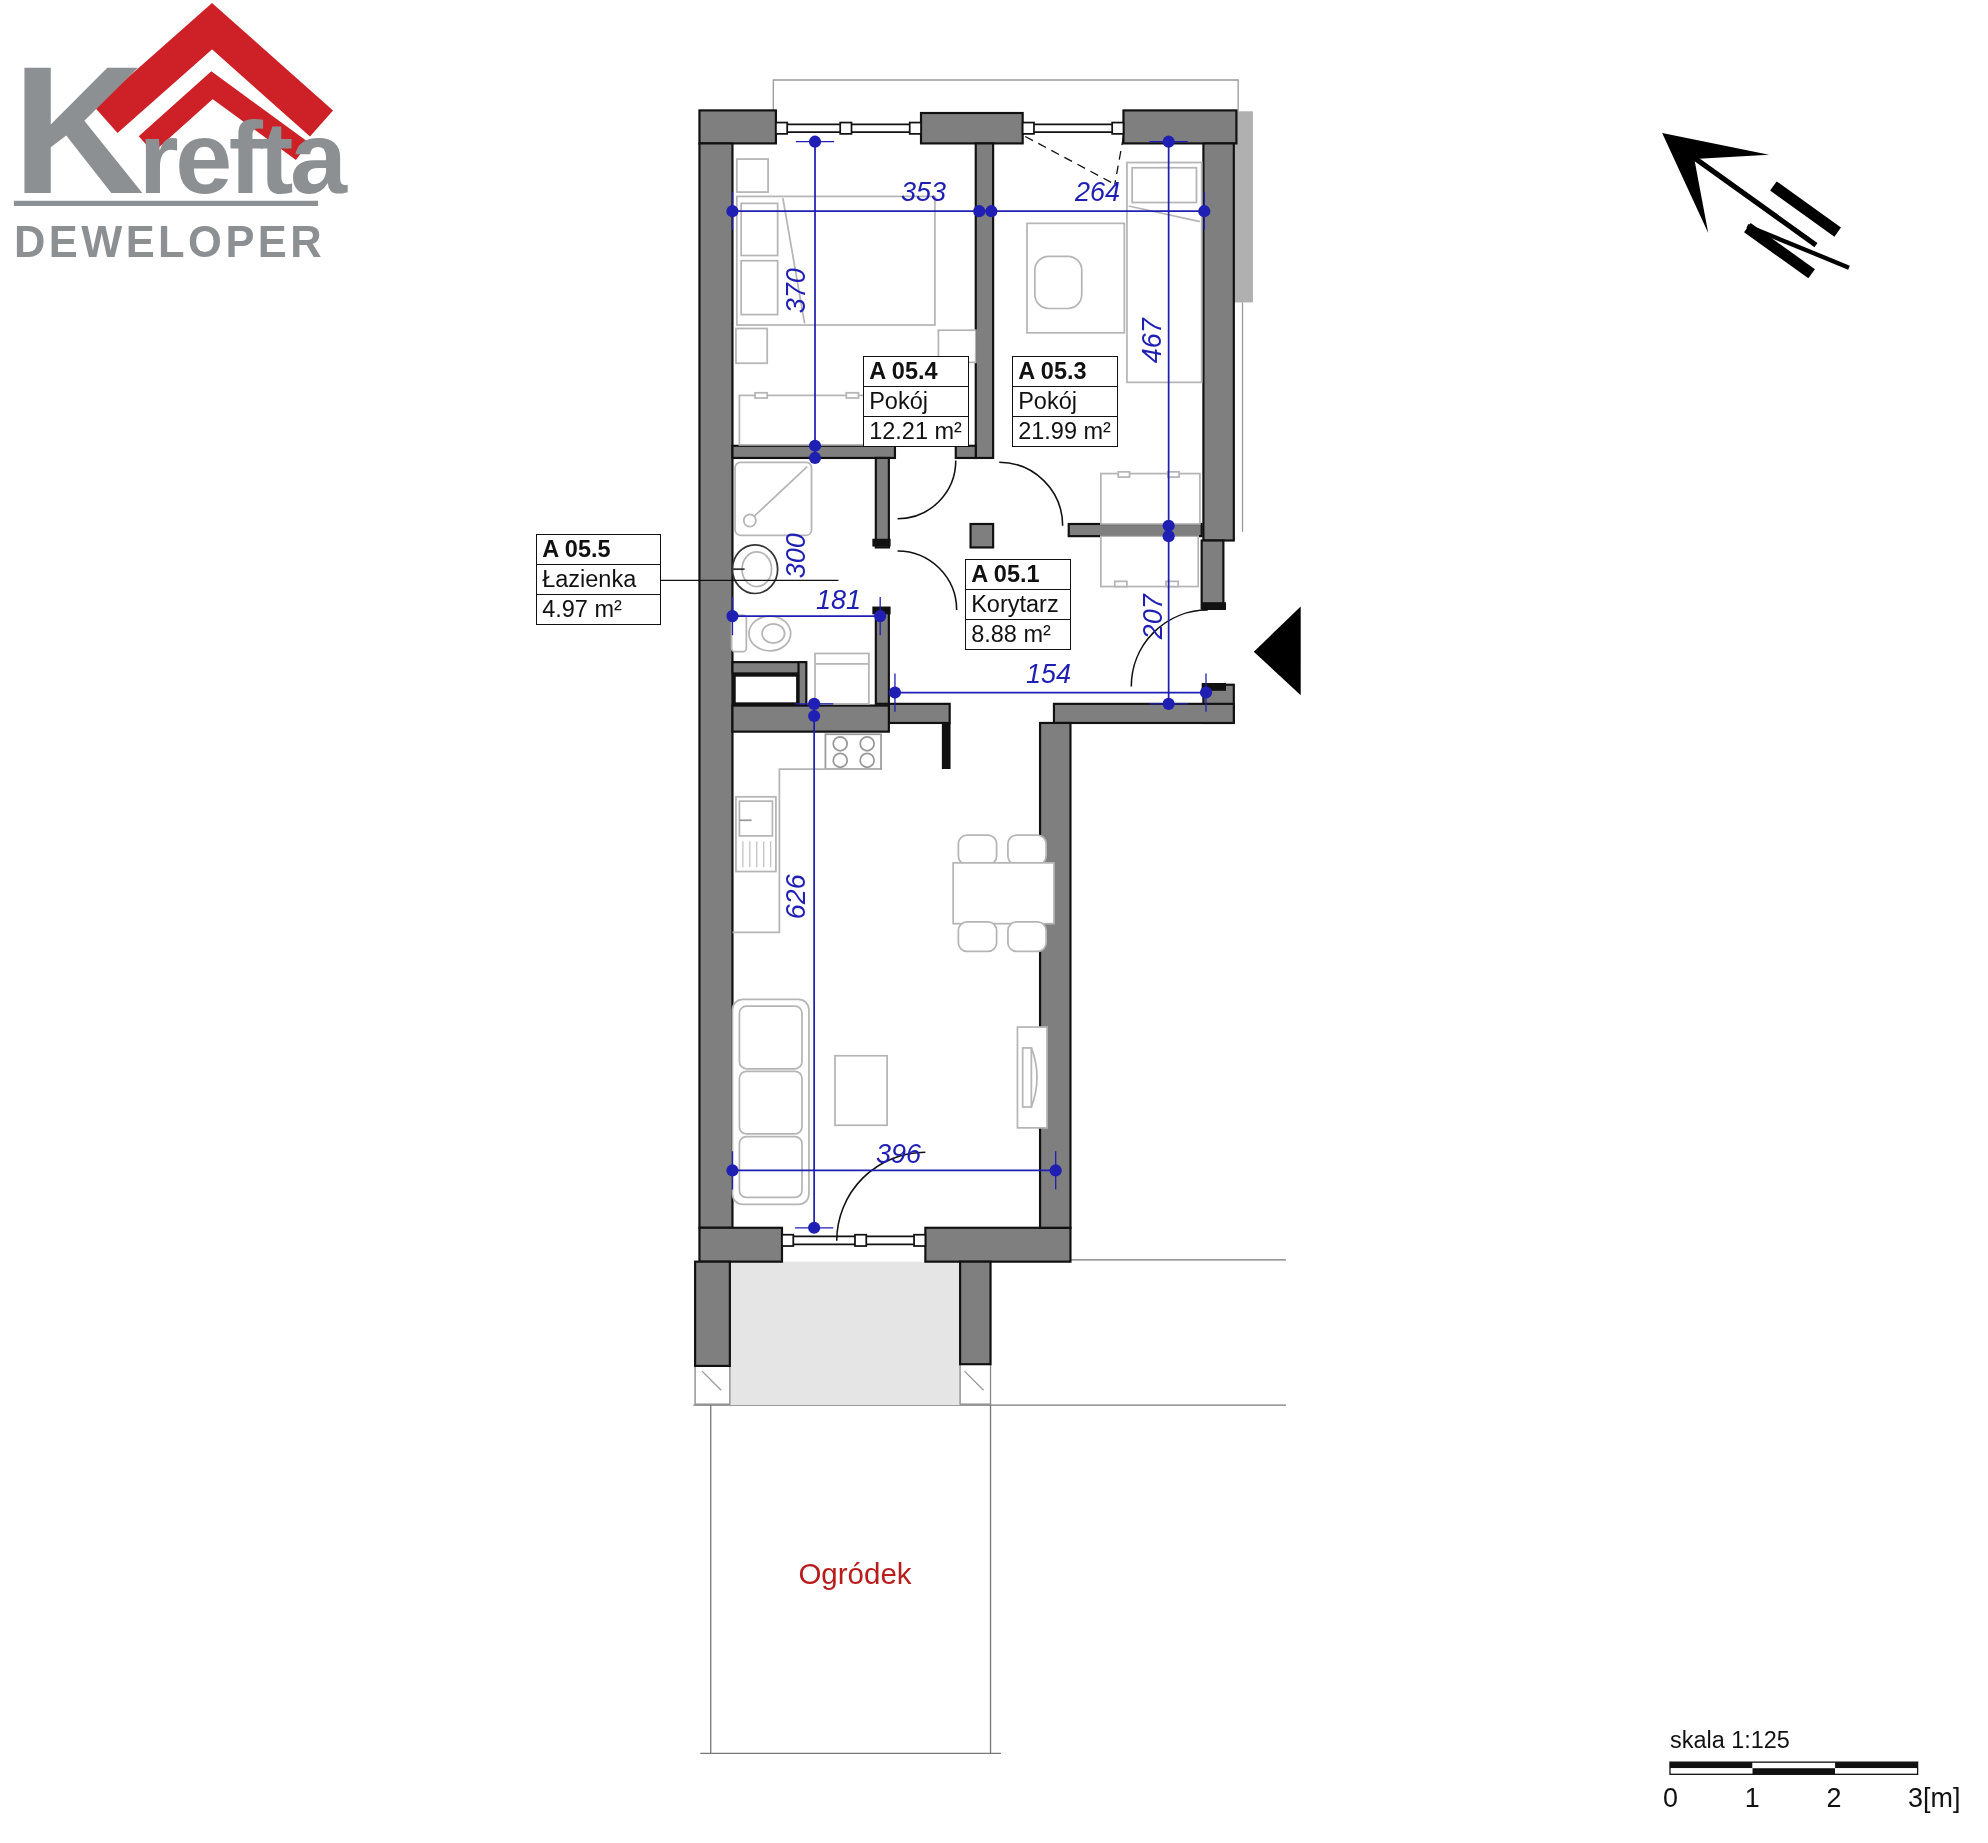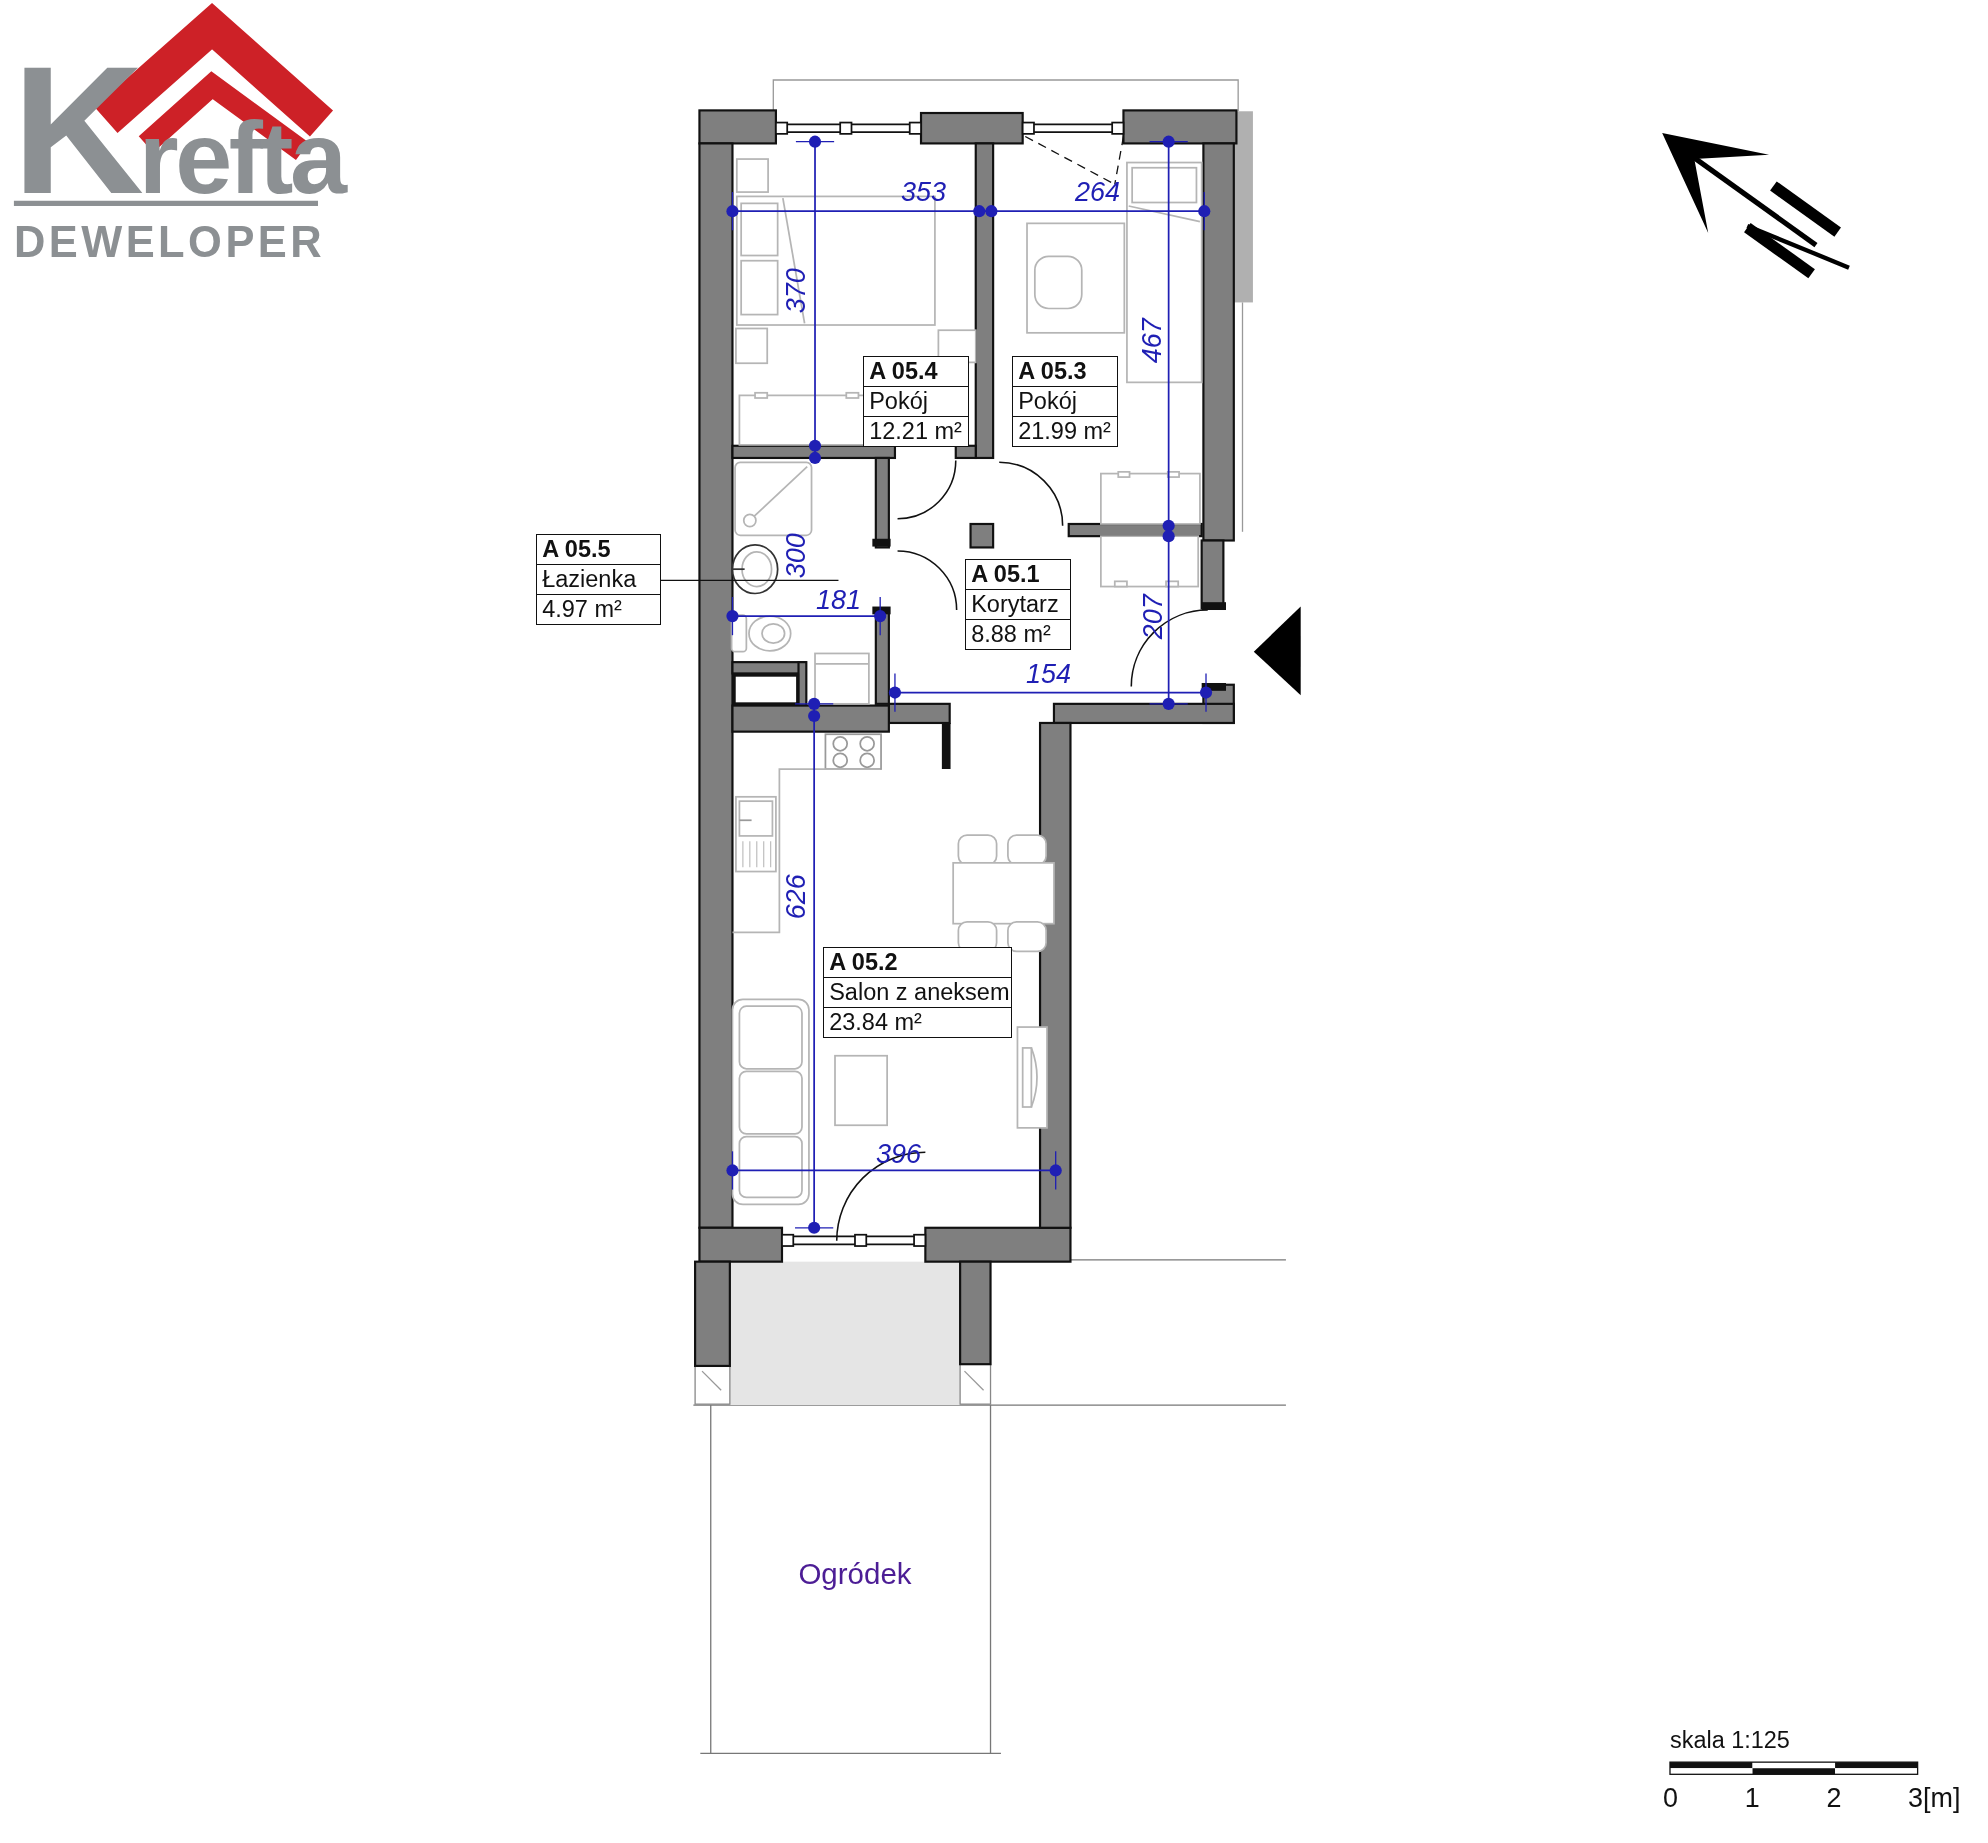--- a/index.html
+++ b/index.html
@@ -7,21 +7,21 @@
           font-family:"Liberation Sans",sans-serif;overflow:hidden}
   svg.plan{position:absolute;left:0;top:0}
   .room-label{position:absolute;background:#fff;border:1.7px solid #111;color:#111;z-index:5}
   .room-label div{padding:0 5.2px;font-size:23.5px;line-height:29px;height:29px;white-space:nowrap}
   .rl-id{font-weight:bold;border-bottom:1.7px solid #111}
   .rl-name{border-bottom:1.7px solid #111}
   .dim{position:absolute;width:87px;height:29.5px;line-height:29.5px;text-align:center;
        font-size:27px;font-style:italic;color:#1f1fb4;z-index:4;white-space:nowrap}
   .dim.v{transform:rotate(-90deg)}
   .garden-label{position:absolute;left:768px;top:1557px;width:174px;text-align:center;
-       font-size:29.5px;color:#4c1d95;z-index:4}
+       font-size:29.5px;color:#b91c1c;z-index:4}
 </style>
 </head>
 <body>
 
 <div class="canvas">
 
 <svg class="plan" width="1988" height="1843" viewBox="0 0 2288 2121">
 
   <g stroke="#999" stroke-width="1.5" fill="none">
     <path d="M 890,128 L 890,92 L 1425,92 L 1425,128"></path>
@@ -281,25 +281,20 @@
     <div class="rl-name">Łazienka</div>
     <div class="rl-area">4.97 m²</div>
   </div>
 
   <div class="room-label" style="left:965px;top:559px;width:104px">
     <div class="rl-id">A 05.1</div>
     <div class="rl-name">Korytarz</div>
     <div class="rl-area">8.88 m²</div>
   </div>
 
-  <div class="room-label" style="left:823px;top:947px;width:187px">
-    <div class="rl-id">A 05.2</div>
-    <div class="rl-name">Salon z aneksem</div>
-    <div class="rl-area">23.84 m²</div>
-  </div>
 
   <div class="dim" style="left:880px;top:178px">353</div>
   <div class="dim" style="left:1054px;top:178px">264</div>
   <div class="dim v" style="left:753px;top:276px">370</div>
   <div class="dim v" style="left:1109px;top:326px">467</div>
   <div class="dim v" style="left:753px;top:541px">300</div>
   <div class="dim" style="left:795px;top:586px">181</div>
   <div class="dim v" style="left:1110px;top:602px">207</div>
   <div class="dim" style="left:1005px;top:660px">154</div>
   <div class="dim v" style="left:753px;top:882px">626</div>

